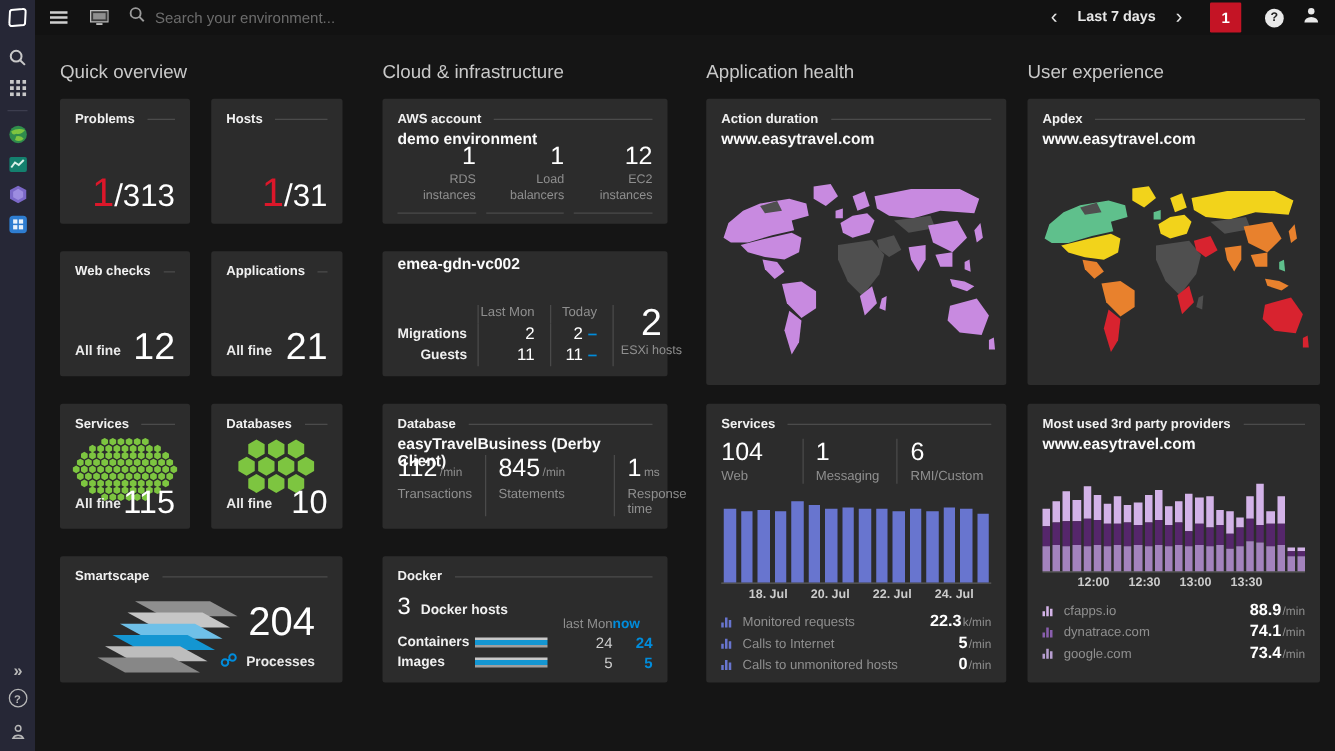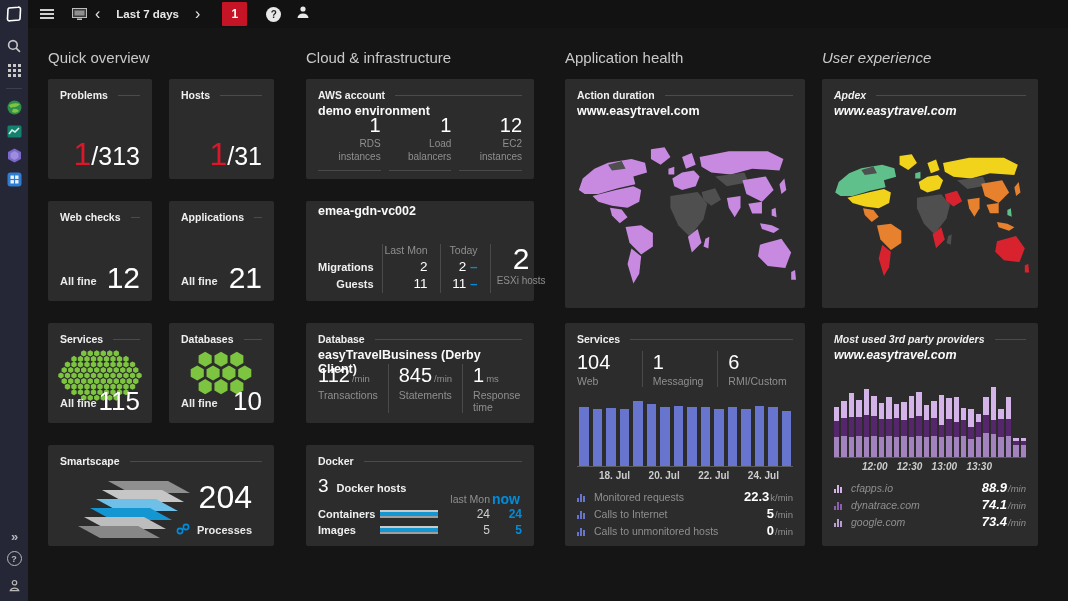--- a/index.html
+++ b/index.html
@@ -29,21 +29,21 @@
   .sb-bottom { position:absolute; bottom:4px; left:0; width:28px; }
   .sb-expand { color:#b8b8b8; font-size:13px; font-weight:bold; text-align:center; letter-spacing:-1px; cursor:pointer; }
   .sb-help { width:15px; height:15px; border:1px solid #b8b8b8; border-radius:50%; color:#b8b8b8; font-size:9px; font-weight:bold; display:flex; align-items:center; justify-content:center; margin:7px auto; cursor:pointer; }
 
   
   .main { position:absolute; left:28px; top:28px; width:1040px; height:573px; background:#151515; }
   .col { position:absolute; top:0; }
   .col-quick  { left:20px;  width:186px; }
   .col-cloud  { left:278px; width:228px; }
   .col-health { left:537px; width:240px; }
-  .col-ux     { left:794px; width:216px;font-style:italic; }
+  .col-ux     { left:794px; width:234px; }
   .col-title { margin-top:21px; color:#c9c9c9; font-size:15px; font-weight:400; }
 
   .tiles-grid2 { margin-top:13px; display:grid; grid-template-columns:104px 105px; column-gap:17px; row-gap:22px; }
   .tiles-col { margin-top:13px; display:flex; flex-direction:column; }
 
   .tile { position:relative; background:#2c2c2c; border-radius:2px; cursor:pointer; }
   .t-h100 { height:100px; }
   .t-h101 { height:101px; }
   .t-span2 { grid-column:1 / -1; }
   .tile-cloud { height:100px; margin-bottom:22px; }
@@ -94,21 +94,21 @@
   .db-num { color:#fff; font-size:20px; font-weight:300; }
   .db-unit { color:#8f8f8f; font-size:9.5px; margin-left:2px; }
   .db-lab { color:#8f8f8f; font-size:10.5px; margin-top:2px; }
 
   
   .dk-hosts { display:flex; align-items:baseline; padding:8px 12px 0 12px; }
   .dk-num { color:#fff; font-size:19px; font-weight:300; }
   .dk-lab { color:#f0f0f0; font-size:11px; font-weight:bold; margin-left:8px; }
   .dk-table { position:absolute; left:12px; right:12px; bottom:8px; display:grid; grid-template-columns:62px 1fr 42px 32px; grid-template-rows:15px 16px 16px; align-items:center; }
   .dk-hdr-last { grid-column:3; color:#8f8f8f; font-size:10.5px; text-align:right; }
-  .dk-hdr-now { grid-column:4; color:#008cdb; font-size:14px; font-weight:bold; text-align:center; }
+  .dk-hdr-now { grid-column:4; color:#008cdb; font-size:11px; font-weight:bold; text-align:left; }
   .dk-rowlab { color:#f0f0f0; font-size:11px; font-weight:bold; }
   .dk-bar { width:58px; height:8px; }
   .dk-bar div:nth-child(1){height:2px;background:#c9c9c9;}
   .dk-bar div:nth-child(2){height:4px;background:#1496d2;}
   .dk-bar div:nth-child(3){height:2px;background:#9e9e9e;}
   .dk-val-last { color:#cfcfcf; font-size:12px; text-align:right; }
   .dk-val-now { color:#008cdb; font-size:12px; font-weight:bold; text-align:right; }
 
   
   .map { position:absolute; left:8px; right:8px; top:44px; bottom:6px; }
@@ -150,20 +150,29 @@
       <div></div>
       <div></div>
     </div>
   <span class="tb-icon">
     <svg width="15" height="12" viewBox="0 0 15 12">
         <rect x="0.5" y="0.5" width="14" height="9" fill="#3a3a3a" stroke="#bdbdbd"></rect>
         <rect x="2.5" y="2.5" width="10" height="5" fill="#8f8f8f"></rect>
         <rect x="5" y="10.5" width="5" height="1.5" fill="#bdbdbd"></rect>
       </svg>
   </span>
+  <div class="search-wrap">
+    <span>
+      <svg width="13" height="13" viewBox="0 0 13 13">
+          <circle cx="5.5" cy="5.5" r="4" fill="none" stroke="#9a9a9a" stroke-width="1.5"></circle>
+          <line x1="8.5" y1="8.5" x2="12" y2="12" stroke="#9a9a9a" stroke-width="1.5"></line>
+        </svg>
+    </span>
+    <input class="search-input" placeholder="Search your environment..." style="">
+  </div>
   <div class="tb-right">
     <span class="chev">‹</span>
     <span class="timeframe">Last 7 days</span>
     <span class="chev">›</span>
     <span class="badge">1</span>
     <span class="bubble">?</span>
     <span class="tb-user">
       <svg width="14" height="14" viewBox="0 0 14 14">
           <circle cx="7" cy="4" r="2.6" fill="#e9e9e9"></circle>
           <path d="M1.5,13 a5.5,4.5 0 0 1 11,0 Z" fill="#e9e9e9"></path>
@@ -489,21 +498,21 @@
         <div class="tsub">easyTravelBusiness (Derby Client)</div>
         <div class="db-stats">
           <div class="db-col" style="width:92px;">
             <div><span class="db-num">112</span><span class="db-unit">/min</span></div>
             <div class="db-lab">Transactions</div>
           </div>
           <div class="db-col" style="width:82px;">
             <div><span class="db-num">845</span><span class="db-unit">/min</span></div>
             <div class="db-lab">Statements</div>
           </div>
-          <div class="db-col" style="flex:1;">
+          <div class="db-col" style="flex:1;margin-left:29px;">
             <div><span class="db-num">1</span><span class="db-unit">ms</span></div>
             <div class="db-lab">Response time</div>
           </div>
         </div>
       </div>
       <div class="tile tile-cloud">
         <div class="thead">
           <span class="tlabel">Docker</span>
             <span class="tline"></span>
         </div>

